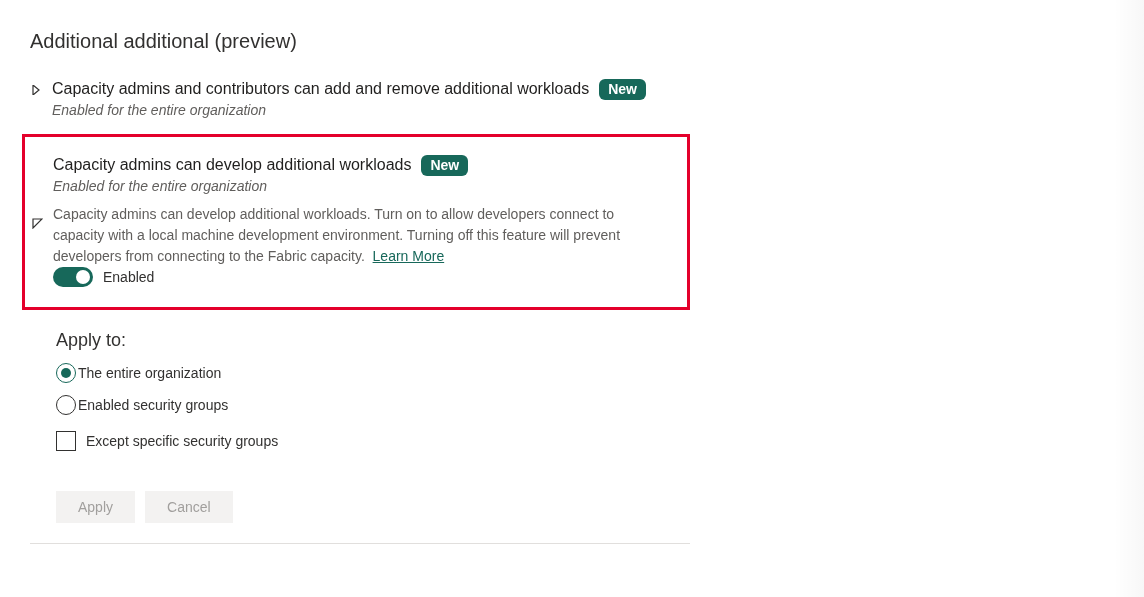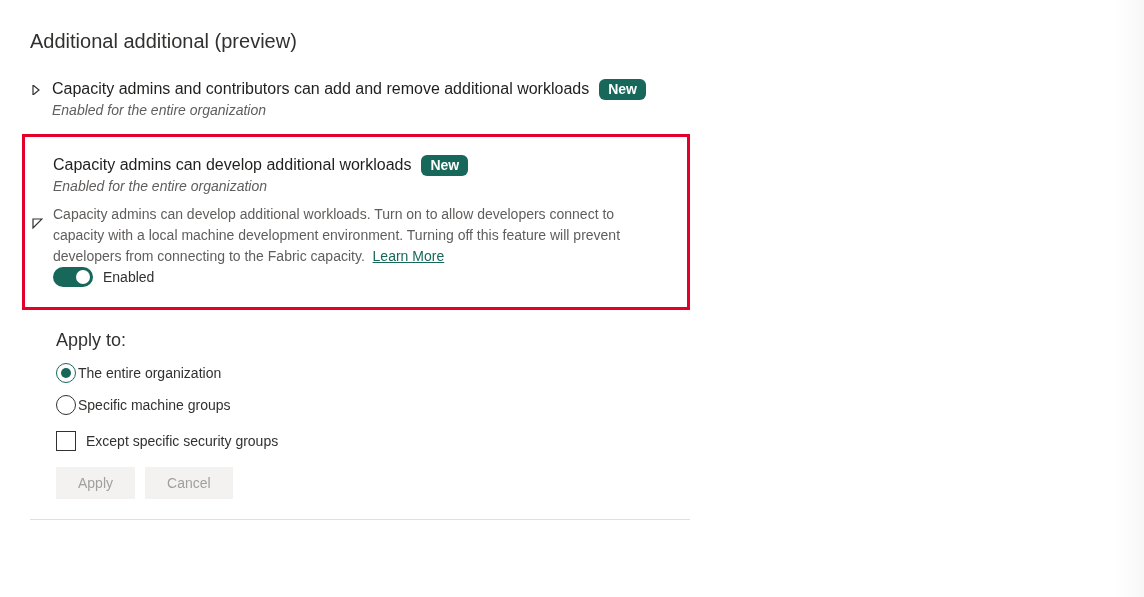--- a/index.html
+++ b/index.html
@@ -144,21 +144,21 @@
       width: 10px;
       height: 10px;
       border-radius: 50%;
       background: #17685a;
     }
     .checkbox-option {
       display: flex;
       align-items: center;
       gap: 10px;
       margin-top: 16px;
-      margin-bottom: 16px;
+      margin-bottom: 40px;
       cursor: pointer;
     }
     .checkbox {
       width: 20px;
       height: 20px;
       border: 1px solid #323130;
       flex-shrink: 0;
     }
     .button-row {
       display: flex;
@@ -241,21 +241,21 @@
     <div class="apply-label">Apply to:</div>
 
     <div class="radio-option">
       <div class="radio selected">
           <div class="radio-inner"></div>
         </div>
       <span>The entire organization</span>
     </div>
     <div class="radio-option">
       <div class="radio"></div>
-      <span>Specific machine groups</span>
+      <span>Enabled security groups</span>
     </div>
 
     <div class="checkbox-option">
       <div class="checkbox"></div>
       <span>Except specific security groups</span>
     </div>
 
     <div class="button-row">
       <button class="btn">Apply</button>
       <button class="btn">Cancel</button>

